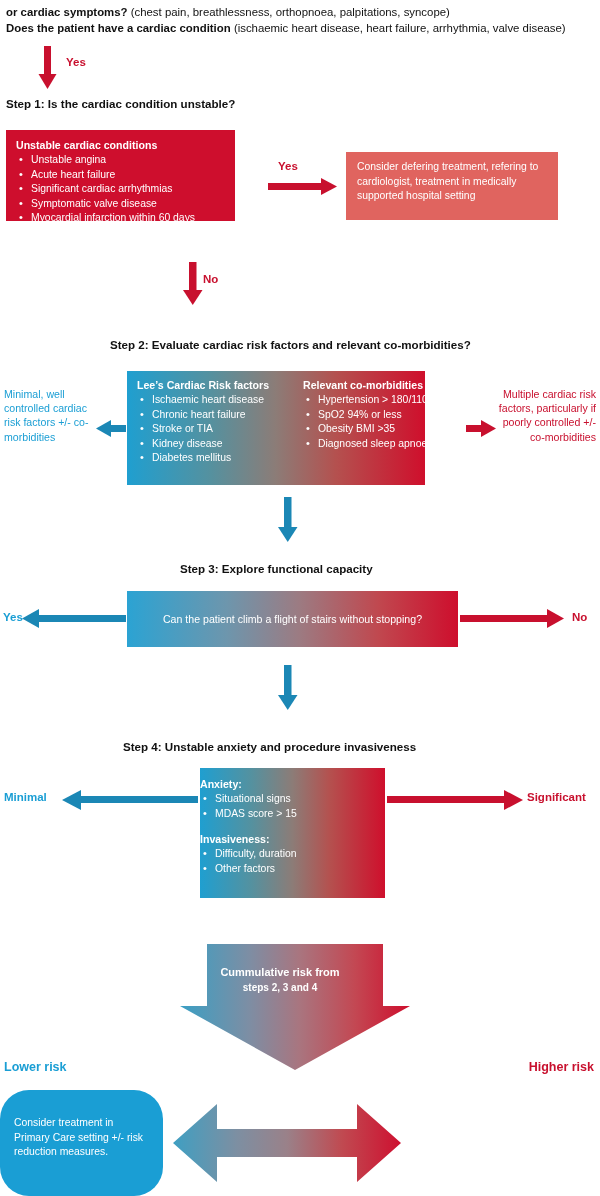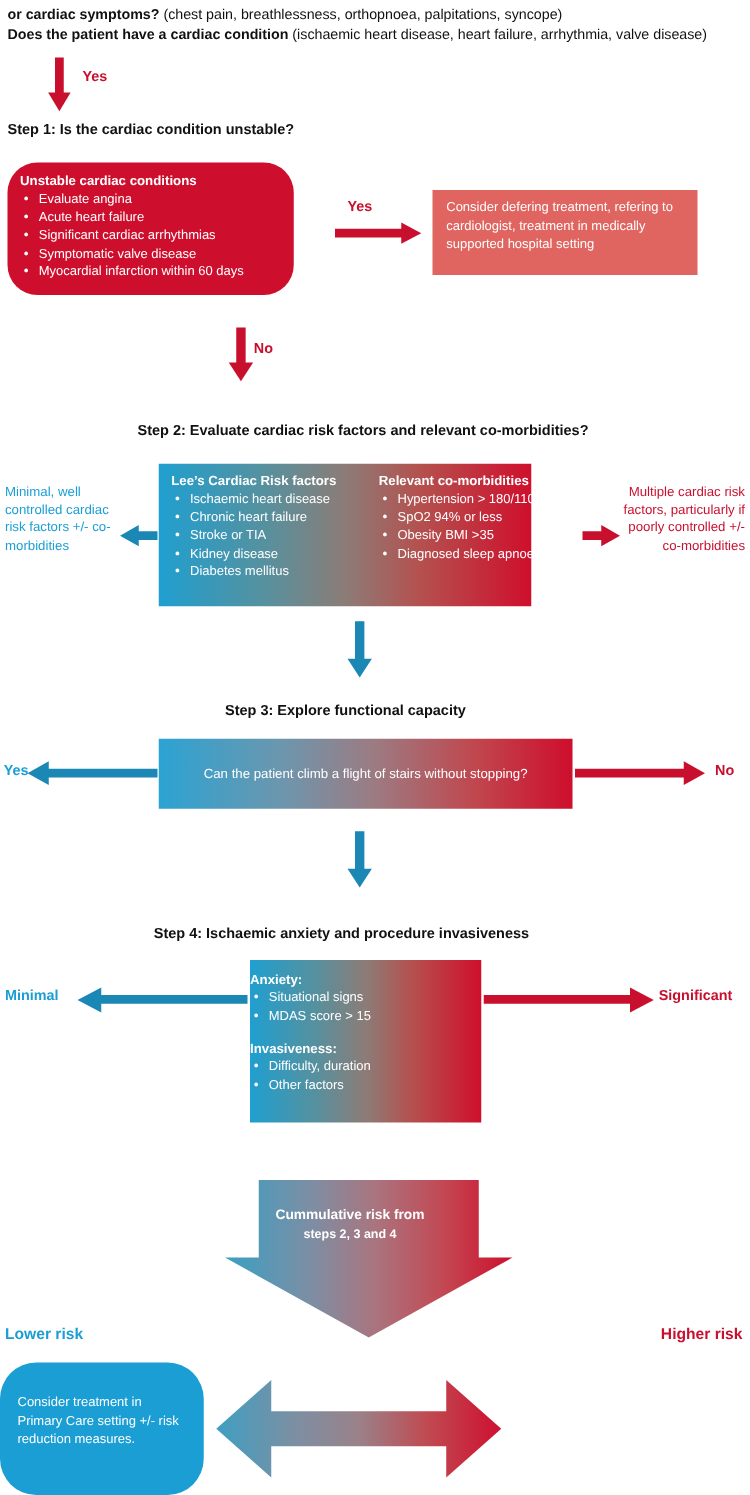--- a/index.html
+++ b/index.html
@@ -78,24 +78,24 @@
   <div class="svgwrap" style="left:36px; top:46px;">
     <svg width="24" height="44" viewBox="0 0 24 44">
       <rect x="8" y="0" width="7" height="30" fill="#c8102e"></rect>
       <polygon points="2.5,28 20.5,28 11.5,43 " fill="#c8102e"></polygon>
     </svg>
   </div>
   <div class="abs lbl-red" style="left:66px; top:56px;">Yes</div>
 
   <div class="abs step-head" style="left:6px; top:97px;">Step 1: Is the cardiac condition unstable?</div>
 
-  <div class="abs box box-solid-red" style="left:6px; top:130px; width:229px; height:106px; padding:9px 10px;border-radius:24px;">
+  <div class="abs box box-solid-red" style="left:6px; top:130px; width:229px; height:91px; padding:9px 10px;">
     <div class="box-title">Unstable cardiac conditions</div>
     <ul class="bl indent">
-      <li>Evaluate angina</li>
+      <li>Unstable angina</li>
       <li>Acute heart failure</li>
       <li>Significant cardiac arrhythmias</li>
       <li>Symptomatic valve disease</li>
       <li>Myocardial infarction within 60 days</li>
     </ul>
   </div>
 
   <div class="abs lbl-red" style="left:278px; top:160px;">Yes</div>
   <div class="svgwrap" style="left:268px; top:176px;">
     <svg width="72" height="22" viewBox="0 0 72 22">
@@ -185,21 +185,21 @@
   </div>
   <div class="abs lbl-red" style="left:572px; top:611px;">No</div>
 
   <div class="svgwrap" style="left:275px; top:665px;">
     <svg width="26" height="46" viewBox="0 0 26 46">
       <rect x="9" y="0" width="7.5" height="32" fill="#1b87b5"></rect>
       <polygon points="3,30 22.5,30 12.75,45" fill="#1b87b5"></polygon>
     </svg>
   </div>
 
-  <div class="abs step-head" style="left:123px; top:740px;">Step 4: Ischaemic anxiety and procedure invasiveness</div>
+  <div class="abs step-head" style="left:123px; top:740px;">Step 4: Unstable anxiety and procedure invasiveness</div>
 
   <div class="abs box box-grad" style="left:200px; top:768px; width:185px; height:130px; padding:10px 0;">
     <div class="box-title">Anxiety:</div>
     <ul class="bl indent">
       <li>Situational signs</li>
       <li>MDAS score &gt; 15</li>
     </ul>
     <div class="box-title" style="margin-top:12px;">Invasiveness:</div>
     <ul class="bl indent">
       <li>Difficulty, duration</li>

